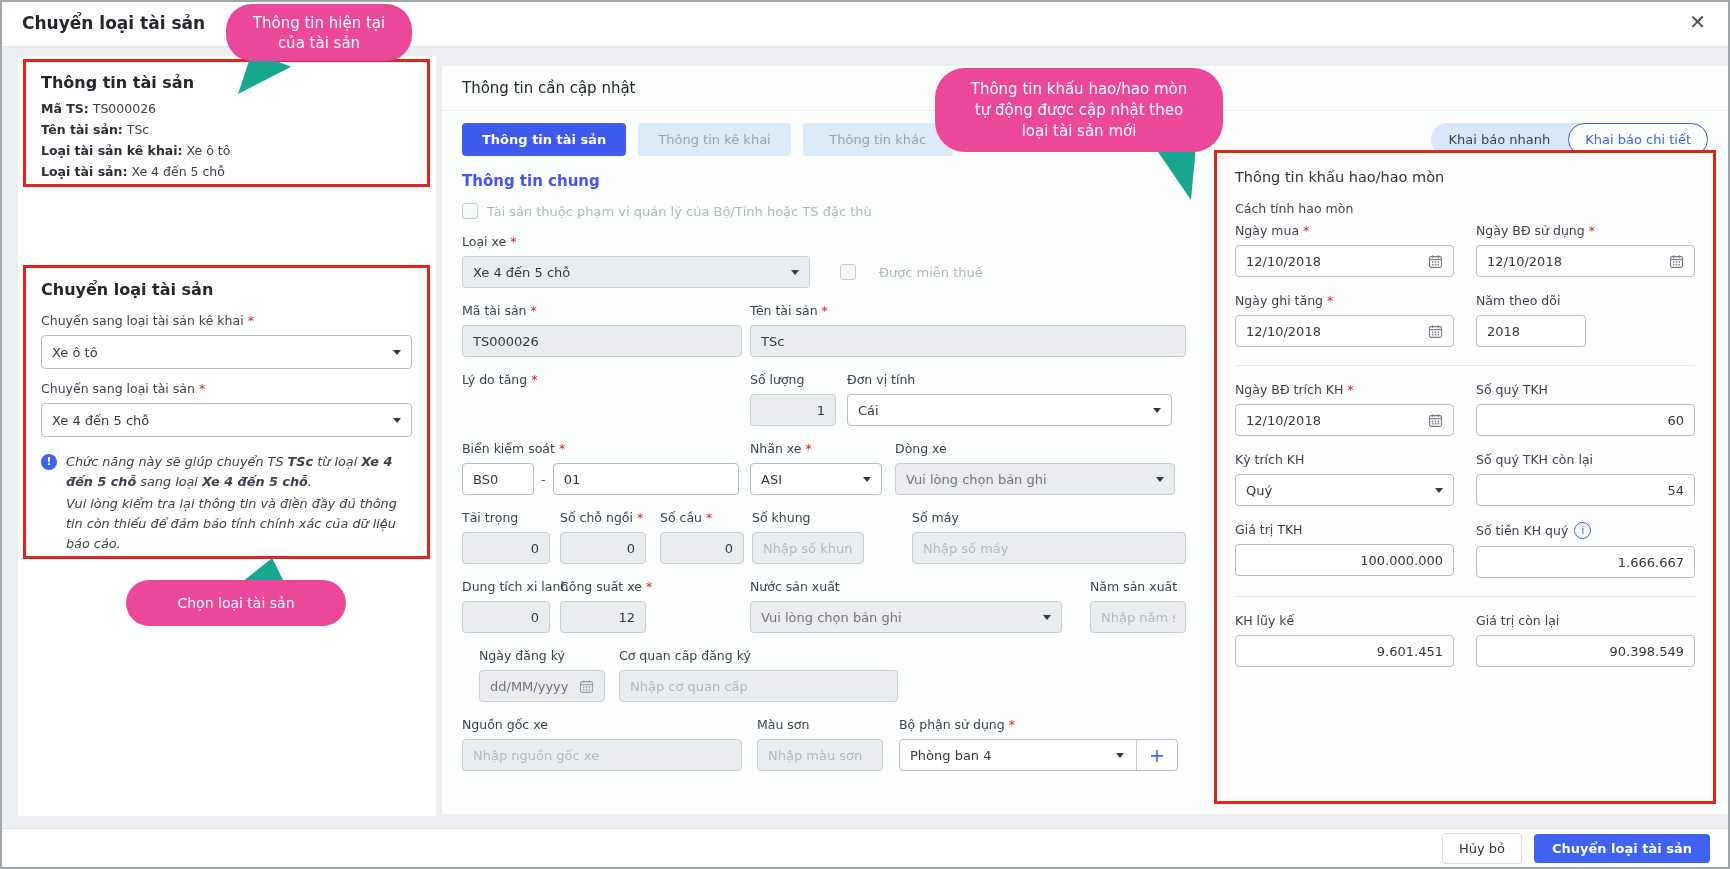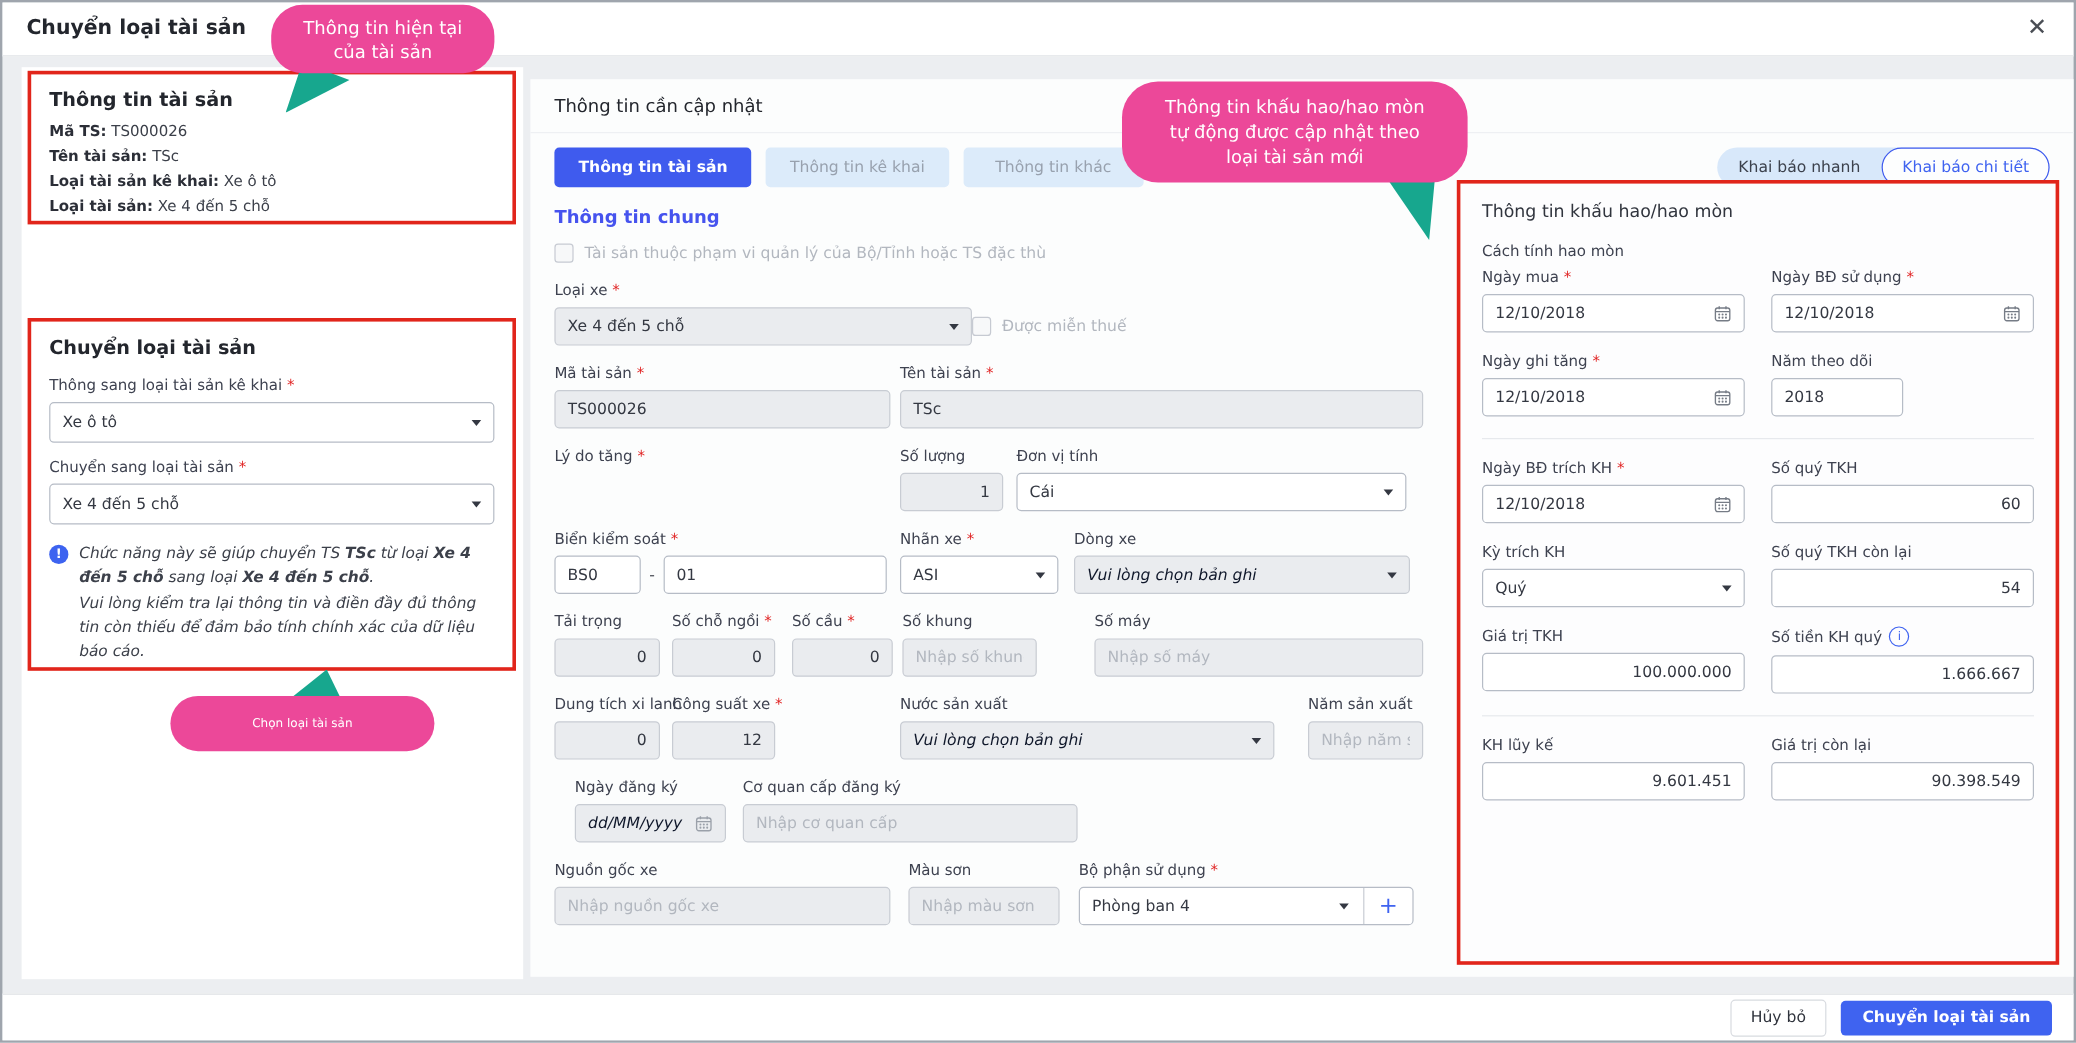--- a/index.html
+++ b/index.html
@@ -19,21 +19,21 @@
   .info-line{margin:0 15px 2px;font-size:12.5px;color:#3c404a;line-height:19px;}
   .info-line b{color:#2b2e37;margin-right:4px;}
   
   .f-label{font-size:12.5px;color:#3e4250;margin-bottom:7px;display:flex;align-items:center;white-space:nowrap;}
   .star{color:#e02020;margin-left:4px;}
   .ctl{height:32px;border:1px solid #b6bcc6;border-radius:4px;background:#fff;font-size:13px;color:#343842;
        display:flex;align-items:center;padding:0 10px;box-sizing:border-box;font-family:inherit;}
   input.ctl{display:block;}
   input.ctl::placeholder{color:#b2b7bf;opacity:1;}
   .dis{background:#eaecef;border-color:#c8ccd3;}
-  .ph{color:#0f172a;font-style:italic;}
+  .ph{color:#737373;}
   .num{text-align:right;justify-content:flex-end;}
   .sel .caret{margin-left:auto;width:0;height:0;border-left:4.5px solid transparent;border-right:4.5px solid transparent;
               border-top:5px solid #343842;}
   .h34{height:34px;}
   .mb12{margin-bottom:12px;}
   .note{display:flex;margin-top:15px;}
   .note-icon{flex:0 0 16px;height:16px;border-radius:50%;background:#3d63f0;color:#fff;font-size:11px;font-weight:700;
              text-align:center;line-height:16px;margin-right:9px;margin-top:2px;}
   .note-text{font-size:12.8px;font-style:italic;color:#3c404a;line-height:20px;}
   .note-text .p2{margin-top:2px;}
@@ -70,21 +70,21 @@
   .dep-sep{border-top:1px solid #e7e9ed;margin:18px 0 16px;}
   .cal{margin-left:auto;flex:0 0 auto;}
   .info-o{display:inline-flex;width:15px;height:15px;border:1.2px solid #3f63f0;border-radius:50%;color:#3f63f0;
           font-size:10px;align-items:center;justify-content:center;margin-left:6px;font-style:normal;}
   
   .bubble{position:absolute;background:#ec4899;color:#fff;display:flex;flex-direction:column;align-items:center;
           justify-content:center;text-align:center;z-index:6;}
   .tail{position:absolute;background:#17a78e;z-index:5;}
   #b1{left:224px;top:2px;width:186px;height:57px;border-radius:26px;font-size:15px;line-height:20px;}
   #t1{left:236px;top:50px;width:56px;height:42px;clip-path:polygon(0% 100%,25% 0%,95% 35%);}
-  #b2{left:140px;top:578px;width:220px;height:46px;border-radius:23px;font-size:10px;}
+  #b2{left:124px;top:578px;width:220px;height:46px;border-radius:23px;font-size:14px;}
   #t2{left:240px;top:556px;width:42px;height:24px;clip-path:polygon(0% 100%,100% 100%,72% 0%);}
   #b3{left:933px;top:66px;width:288px;height:84px;border-radius:30px;font-size:15px;line-height:21px;}
   #t3{left:1152px;top:144px;width:42px;height:54px;clip-path:polygon(0% 0%,100% 0%,88% 100%);}
   
   .footer{position:absolute;left:0;right:0;bottom:0;height:38px;background:#fff;border-top:1px solid #e0e3e7;
           display:flex;align-items:center;justify-content:flex-end;gap:12px;padding-right:18px;}
   .btn-cancel{height:29px;padding:0 16px;border:1px solid #d8dbe0;border-radius:4px;background:#fff;font-size:13px;
               color:#2f333c;display:flex;align-items:center;cursor:pointer;}
   .btn-submit{height:29px;padding:0 18px;border-radius:4px;background:#3f63f0;color:#fff;font-size:13px;font-weight:700;
               display:flex;align-items:center;cursor:pointer;}
@@ -105,21 +105,21 @@
       <div class="box-title">Thông tin tài sản</div>
       <div class="info-line"><b>Mã TS:</b><span>TS000026</span></div>
       <div class="info-line"><b>Tên tài sản:</b><span>TSc</span></div>
       <div class="info-line"><b>Loại tài sản kê khai:</b><span>Xe ô tô</span></div>
       <div class="info-line"><b>Loại tài sản:</b><span>Xe 4 đến 5 chỗ</span></div>
     </div>
 
     <div class="red-box box2">
       <div class="box-title" style="margin-bottom:14px;">Chuyển loại tài sản</div>
       <span class="f-label">
-          <span>Thông sang loại tài sản kê khai</span>
+          <span>Chuyển sang loại tài sản kê khai</span>
           <span class="star">*</span>
         </span>
       <div class="ctl sel h34 mb12">
         <span>Xe ô tô</span>
         <span class="caret"></span>
       </div>
       <span class="f-label">
           <span>Chuyển sang loại tài sản</span>
           <span class="star">*</span>
         </span>
@@ -165,21 +165,21 @@
         <div class="fld" style="width:348px">
           <span class="f-label">
               <span>Loại xe</span>
               <span class="star">*</span>
             </span>
           <div class="ctl sel dis">
             <span>Xe 4 đến 5 chỗ</span>
             <span class="caret"></span>
           </div>
         </div>
-        <div style="display:flex;align-items:center;gap:9px;align-self:flex-end;height:32px">
+        <div style="margin-left:30px;display:flex;align-items:center;gap:23px;align-self:flex-end;height:32px">
           <span class="cb"></span>
           <span class="cb-label">Được miễn thuế</span>
         </div>
       </div>
 
       <div class="row">
         <div class="fld" style="width:280px">
           <span class="f-label">
               <span>Mã tài sản</span>
               <span class="star">*</span>

